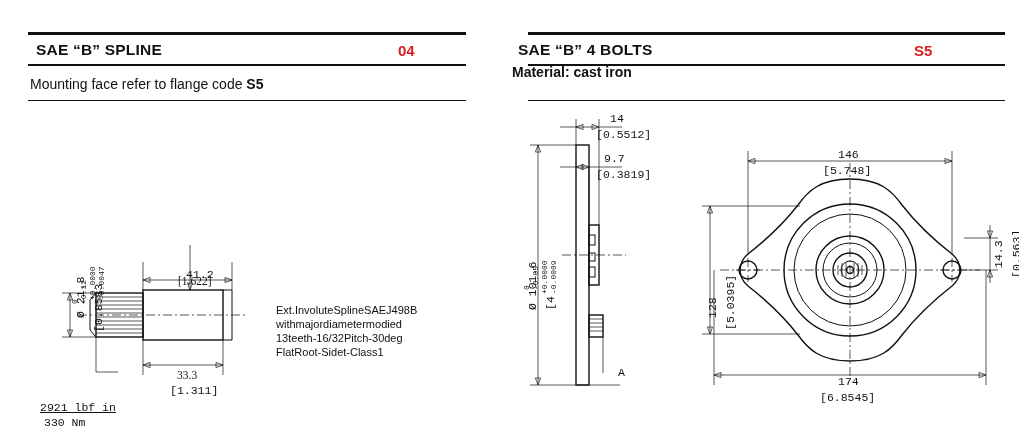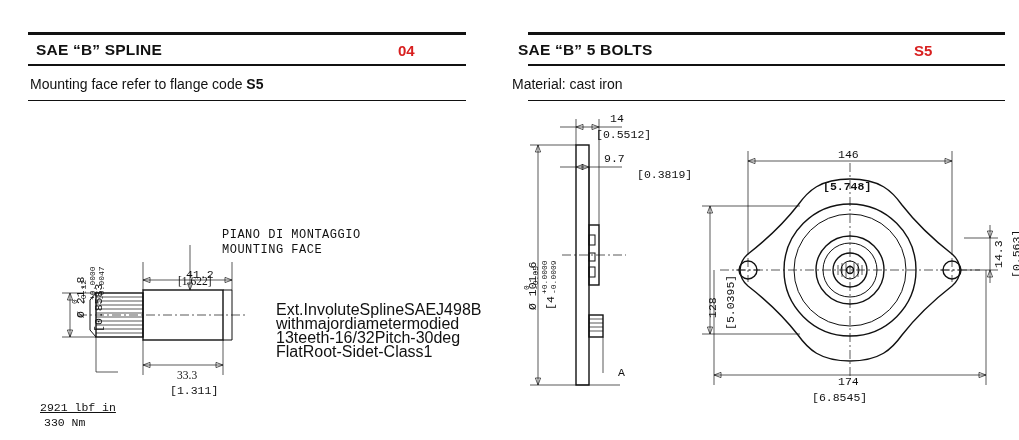--- a/index.html
+++ b/index.html
@@ -36,21 +36,21 @@
   .hdr-sub b{font-weight:bold;}
 
   
   .dw{position:absolute;}
   svg{display:block;overflow:visible;}
   .ln{stroke:#111;stroke-width:1;fill:none;}
   .ln-th{stroke:#111;stroke-width:1.4;fill:none;}
   .ln-thin{stroke:#111;stroke-width:.7;fill:none;}
   .ctr{stroke:#111;stroke-width:.7;fill:none;stroke-dasharray:9 3 2 3;}
   .lbl-mono{position:absolute;font-family:"Liberation Mono", monospace;font-size:12px;color:#111;white-space:nowrap;line-height:15px;letter-spacing:.5px;}
-  .lbl-note{position:absolute;font-size:16px;color:#111;white-space:nowrap;line-height:14px;}
+  .lbl-note{position:absolute;font-size:11px;color:#111;white-space:nowrap;line-height:14px;}
   .dim{position:absolute;font-family:"Liberation Mono", monospace;font-size:11.5px;color:#111;white-space:nowrap;line-height:14px;text-align:center;}
   .rot90{transform:rotate(-90deg);transform-origin:0 0;}
 </style>
 </head>
 <body>
 
 <div class="panel" id="panel-left">
 
   <div class="hdr-rule-top" style="top:32px;"></div>
   <div class="hdr-title" style="top:41px;">SAE “B” SPLINE</div>
@@ -111,24 +111,20 @@
       <line class="ln-thin" x1="223" y1="150" x2="223" y2="185"></line>
       <line class="ln-thin" x1="143" y1="175" x2="223" y2="175"></line>
       <path class="ln-thin" d="M143,175 l7,-2.6 l0,5.2 z" fill="#111"></path>
       <path class="ln-thin" d="M223,175 l-7,-2.6 l0,5.2 z" fill="#111"></path>
 
       <line class="ln-thin" x1="96" y1="147" x2="96" y2="182"></line>
       <line class="ln-thin" x1="96" y1="182" x2="118" y2="182"></line>
     </svg>
   </div>
 
-  <div class="lbl-mono" style="left:222px;top:228px;">
-    <span>PIANO DI MONTAGGIO</span><br>
-    <span>MOUNTING FACE</span>
-  </div>
 
   <div class="lbl-note" style="left:276px;top:303px;">
     <span>Ext.InvoluteSplineSAEJ498B</span><br>
     <span>withmajordiametermodied</span><br>
     <span>13teeth-16/32Pitch-30deg</span><br>
     <span>FlatRoot-Sidet-Class1</span>
   </div>
 
   <div class="dim" style="left:186px;top:268px;">41.2</div>
   <div class="dim" style="left:178px;top:274px;font-family:Liberation Serif, serif;">[1.622]</div>
@@ -157,24 +153,24 @@
     </div>
   </div>
 
   <div class="dim" style="left:44px;top:385px;text-align:left;margin-top:31px;">330  Nm</div>
   <div class="dim" style="left:40px;top:401px;text-align:left;text-decoration:underline;">2921 lbf in</div>
 </div>
 
 <div class="panel" id="panel-right">
 
   <div class="hdr-rule-top" style="top:32px;"></div>
-  <div class="hdr-title" style="top:41px;left:18px;">SAE “B” 5 BOLTS</div>
+  <div class="hdr-title" style="top:41px;left:18px;">SAE “B” 4 BOLTS</div>
   <div class="hdr-code" style="top:42px;left:414px;">S5</div>
   <div class="hdr-rule-mid" style="top:64px;"></div>
-  <div class="hdr-sub" style="top:76px;left:12px;">Material: cast iron</div>
+  <div class="hdr-sub" style="top:64px;left:12px;font-weight:bold;">Material: cast iron</div>
   <div class="hdr-rule-bot" style="top:100px;"></div>
 
   <div class="dw" style="left:0;top:105px;width:200px;height:300px;">
     <svg width="200" height="300" viewBox="0 0 200 300">
 
       <rect class="ln-th" x="76" y="40" width="13" height="240"></rect>
 
       <rect class="ln-th" x="89" y="120" width="10" height="60"></rect>
 
       <rect class="ln" x="89" y="130" width="6" height="10"></rect>
@@ -213,21 +209,21 @@
       <path class="ln-thin" d="M38,280 l-2.6,-7 l5.2,0 z" fill="#111"></path>
 
       <line class="ln-thin" x1="103" y1="232" x2="103" y2="268"></line>
       <line class="ln-thin" x1="76" y1="280" x2="120" y2="280"></line>
     </svg>
   </div>
 
   <div class="dim" style="left:110px;top:112px;">14</div>
   <div class="dim" style="left:96px;top:128px;">[0.5512]</div>
   <div class="dim" style="left:104px;top:152px;">9.7</div>
-  <div class="dim" style="left:96px;top:168px;margin-left:41px;">[0.3819]</div>
+  <div class="dim" style="left:96px;top:168px;">[0.3819]</div>
 
   <div style="position:absolute;left:26px;top:310px;">
     <div class="dim rot90" style="left:0;top:0;">Ø 101.6</div>
   </div>
   <div style="position:absolute;left:22px;top:290px;font-size:8px;font-family:'Liberation Mono',monospace;">
     <div class="rot90" style="position:absolute;left:0;top:0;line-height:9px;">
       <span>0</span><br>
       <span>-0.05</span>
     </div>
   </div>
@@ -308,24 +304,24 @@
 
       <line class="ln-thin" x1="284" y1="133" x2="318" y2="133"></line>
       <line class="ln-thin" x1="284" y1="165" x2="318" y2="165"></line>
       <line class="ln-thin" x1="310" y1="120" x2="310" y2="178"></line>
       <path class="ln-thin" d="M310,133 l-2.6,-7 l5.2,0 z" fill="#111"></path>
       <path class="ln-thin" d="M310,165 l-2.6,7 l5.2,0 z" fill="#111"></path>
     </svg>
   </div>
 
   <div class="dim" style="left:338px;top:148px;">146</div>
-  <div class="dim" style="left:323px;top:180px;font-weight:bold;">[5.748]</div>
+  <div class="dim" style="left:323px;top:164px;">[5.748]</div>
 
   <div class="dim" style="left:338px;top:375px;">174</div>
-  <div class="dim" style="left:312px;top:391px;">[6.8545]</div>
+  <div class="dim" style="left:320px;top:391px;">[6.8545]</div>
 
   <div style="position:absolute;left:206px;top:318px;">
     <div class="dim rot90" style="left:0;top:0;">128</div>
   </div>
   <div style="position:absolute;left:224px;top:330px;">
     <div class="dim rot90" style="left:0;top:0;">[5.0395]</div>
   </div>
 
   <div style="position:absolute;left:492px;top:268px;">
     <div class="dim rot90" style="left:0;top:0;">14.3</div>

